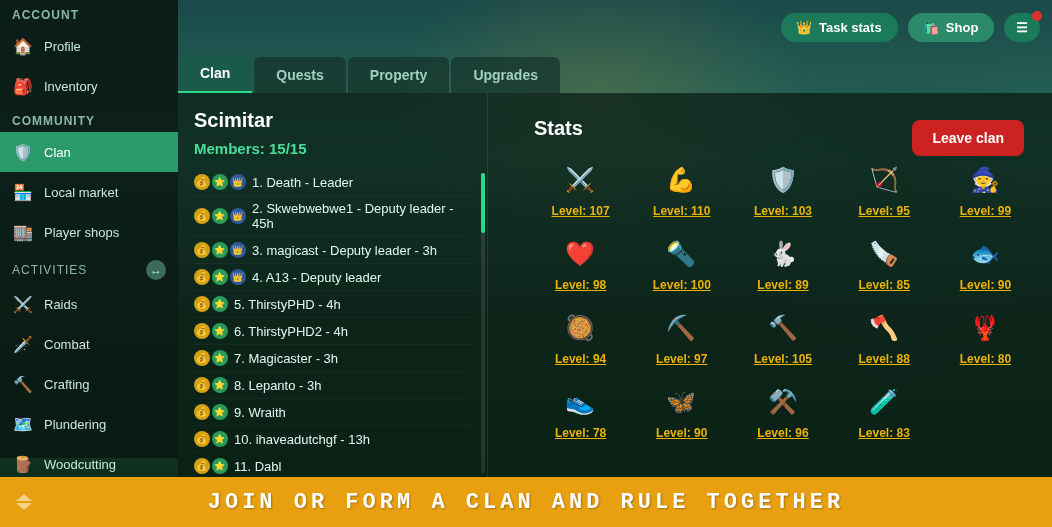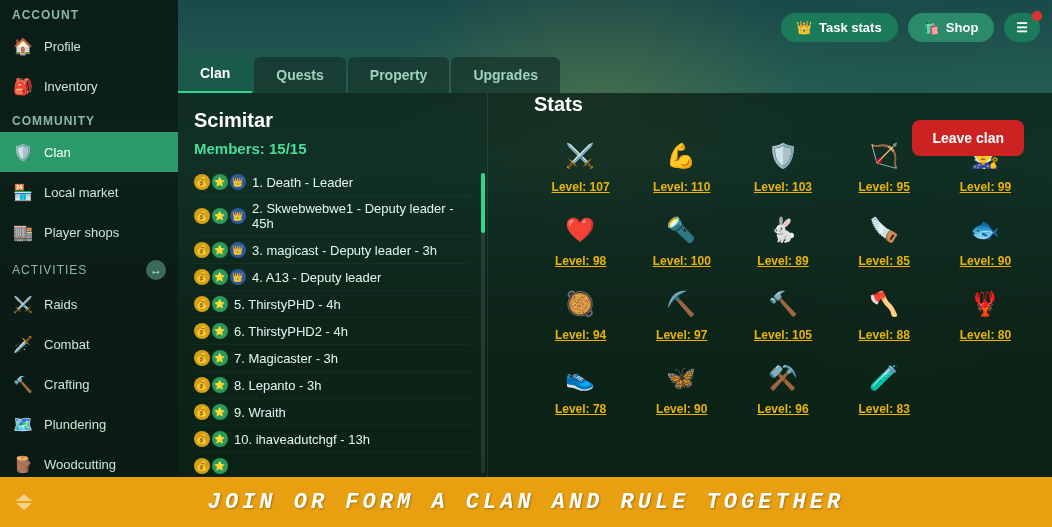--- a/index.html
+++ b/index.html
@@ -26,21 +26,21 @@
       background:
         radial-gradient(ellipse 300px 200px at 600px 100px, rgba(255,200,50,0.15) 0%, transparent 70%),
         radial-gradient(ellipse 200px 300px at 900px 200px, rgba(30,80,60,0.4) 0%, transparent 70%);
     }
 
     
     .sidebar {
       position: absolute;
       left: 0; top: 0;
       width: 178px;
-      height: 527px;
+      height: 458px;
       background: rgba(10,25,20,0.92);
       z-index: 10;
       display: flex;
       flex-direction: column;
     }
     .sidebar-section-title {
       color: #8ab8a8;
       font-size: 12px;
       font-weight: bold;
       padding: 8px 12px 4px;
@@ -242,21 +242,21 @@
       height: 60px;
       background: #2ada8a;
       border-radius: 2px;
       position: absolute;
       top: 0;
     }
 
     
     .stats-panel {
       flex: 1;
-      padding: 0 20px;
+      padding: 24px 20px;
       overflow-y: auto;
     }
     .stats-title {
       color: #ffffff;
       font-size: 20px;
       font-weight: bold;
       margin-bottom: 20px;
     }
     .stats-grid {
       display: grid;
@@ -303,21 +303,20 @@
     
     .bottom-banner {
       position: absolute;
       bottom: 0; left: 0; right: 0;
       height: 50px;
       background: #e8a010;
       display: flex;
       align-items: center;
       justify-content: center;
       z-index: 20;
-      font-style: italic;
     }
     .banner-text {
       color: #ffffff;
       font-size: 22px;
       font-weight: 900;
       letter-spacing: 4px;
       text-shadow: 1px 1px 2px rgba(0,0,0,0.3);
       font-family: 'Courier New', monospace;
     }
     .banner-arrows {
@@ -515,20 +514,21 @@
 
     </div>
     <span class="member-name">10. ihaveadutchgf - 13h</span>
   </li>
           <li class="member-item">
     <div class="member-icons">
       <div class="member-badge badge-gold" style="font-size:9px;">💰</div>
       <div class="member-badge badge-green" style="font-size:9px;">⭐</div>
 
     </div>
+    <span class="member-name">11. Dabl</span>
   </li>
         </ul>
       <div class="scroll-bar">
         <div class="scroll-thumb"></div>
       </div>
     </div>
 
     <div class="stats-panel">
       <div class="stats-title">Stats</div>
       <div class="stats-grid" id="stats-grid">

